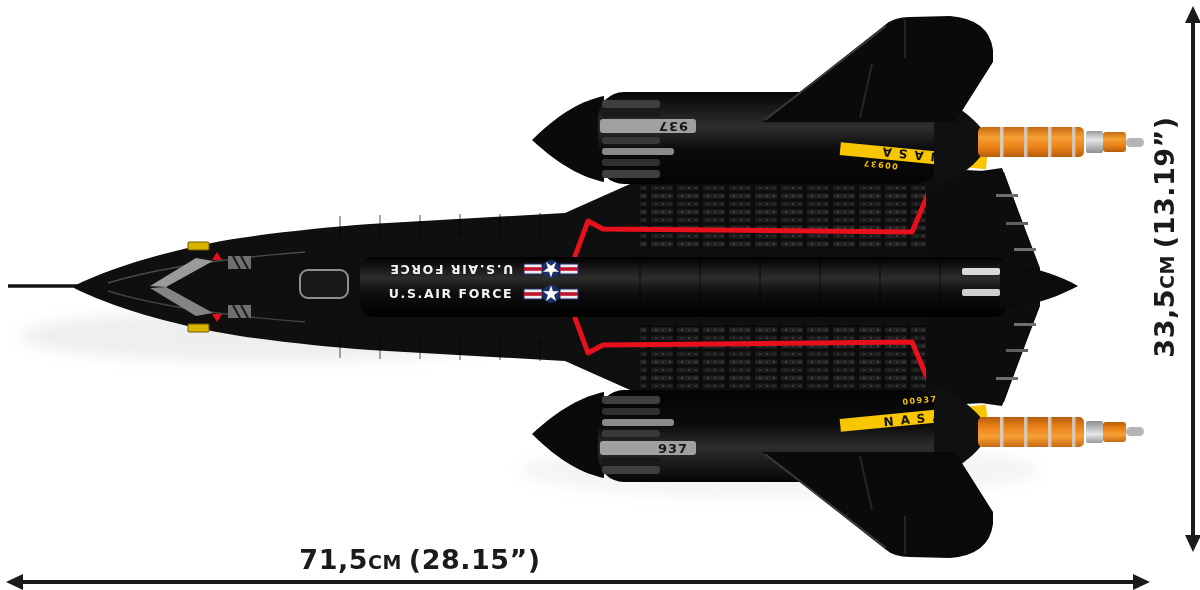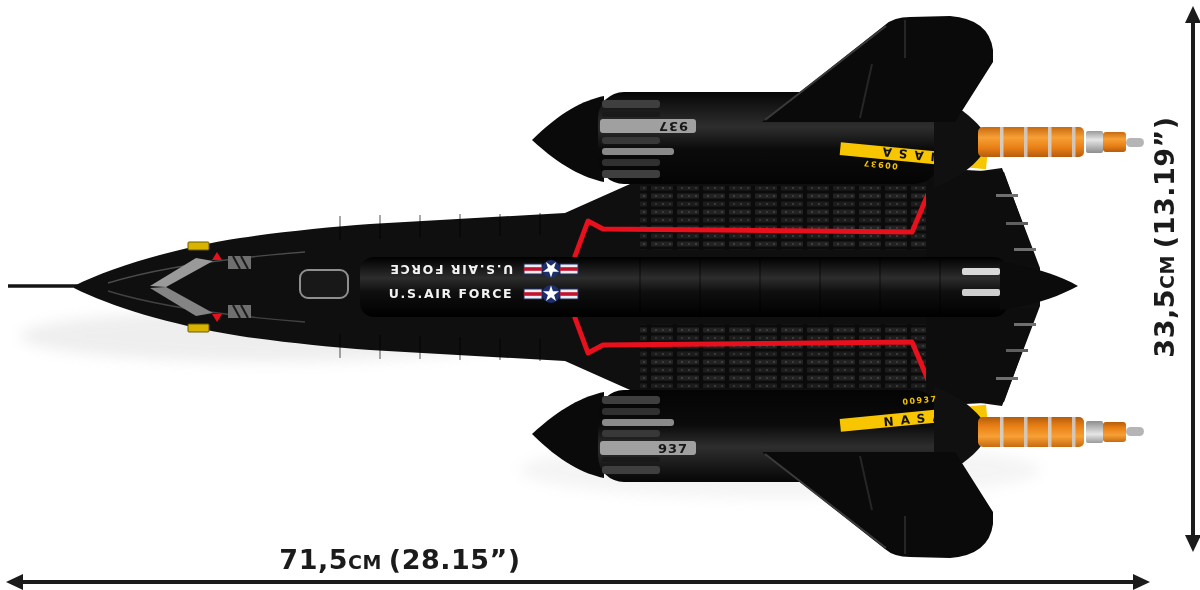--- a/index.html
+++ b/index.html
@@ -3,21 +3,21 @@
 <meta charset="utf-8">
 <style>
   html,body{margin:0;padding:0;background:#fff;}
   .stage{position:relative;width:1200px;height:590px;background:#ffffff;overflow:hidden;
          font-family:"DejaVu Sans","Liberation Sans",sans-serif;}
   .stage svg{position:absolute;left:0;top:0;}
   .dim-label{position:absolute;color:#1b1b1b;font-weight:bold;font-size:27px;
              letter-spacing:0.5px;white-space:nowrap;}
   .dim-label .unit{font-size:19px;text-transform:uppercase;letter-spacing:0.5px;}
   .dim-label .imperial{margin-left:7px;}
-  .dim-width{left:400px;top:544px;transform:translateX(-50%);}
+  .dim-width{left:420px;top:544px;transform:translateX(-50%);}
   .dim-height{left:1164px;top:237px;transform:translate(-50%,-50%) rotate(-90deg);}
   
   .t-usaf{font-family:"DejaVu Sans","Liberation Sans",sans-serif;font-weight:bold;
           font-size:12.5px;letter-spacing:1.6px;fill:#f2f2f2;}
   .t-num{font-family:"DejaVu Sans","Liberation Sans",sans-serif;font-weight:bold;
          font-size:13px;letter-spacing:1px;fill:#161616;}
   .t-nasa{font-family:"DejaVu Sans","Liberation Sans",sans-serif;font-weight:bold;
           font-size:12px;letter-spacing:7px;fill:#111;}
   .t-serial{font-family:"DejaVu Sans","Liberation Sans",sans-serif;font-weight:bold;
             font-size:8px;letter-spacing:1.5px;fill:#f2c300;}

